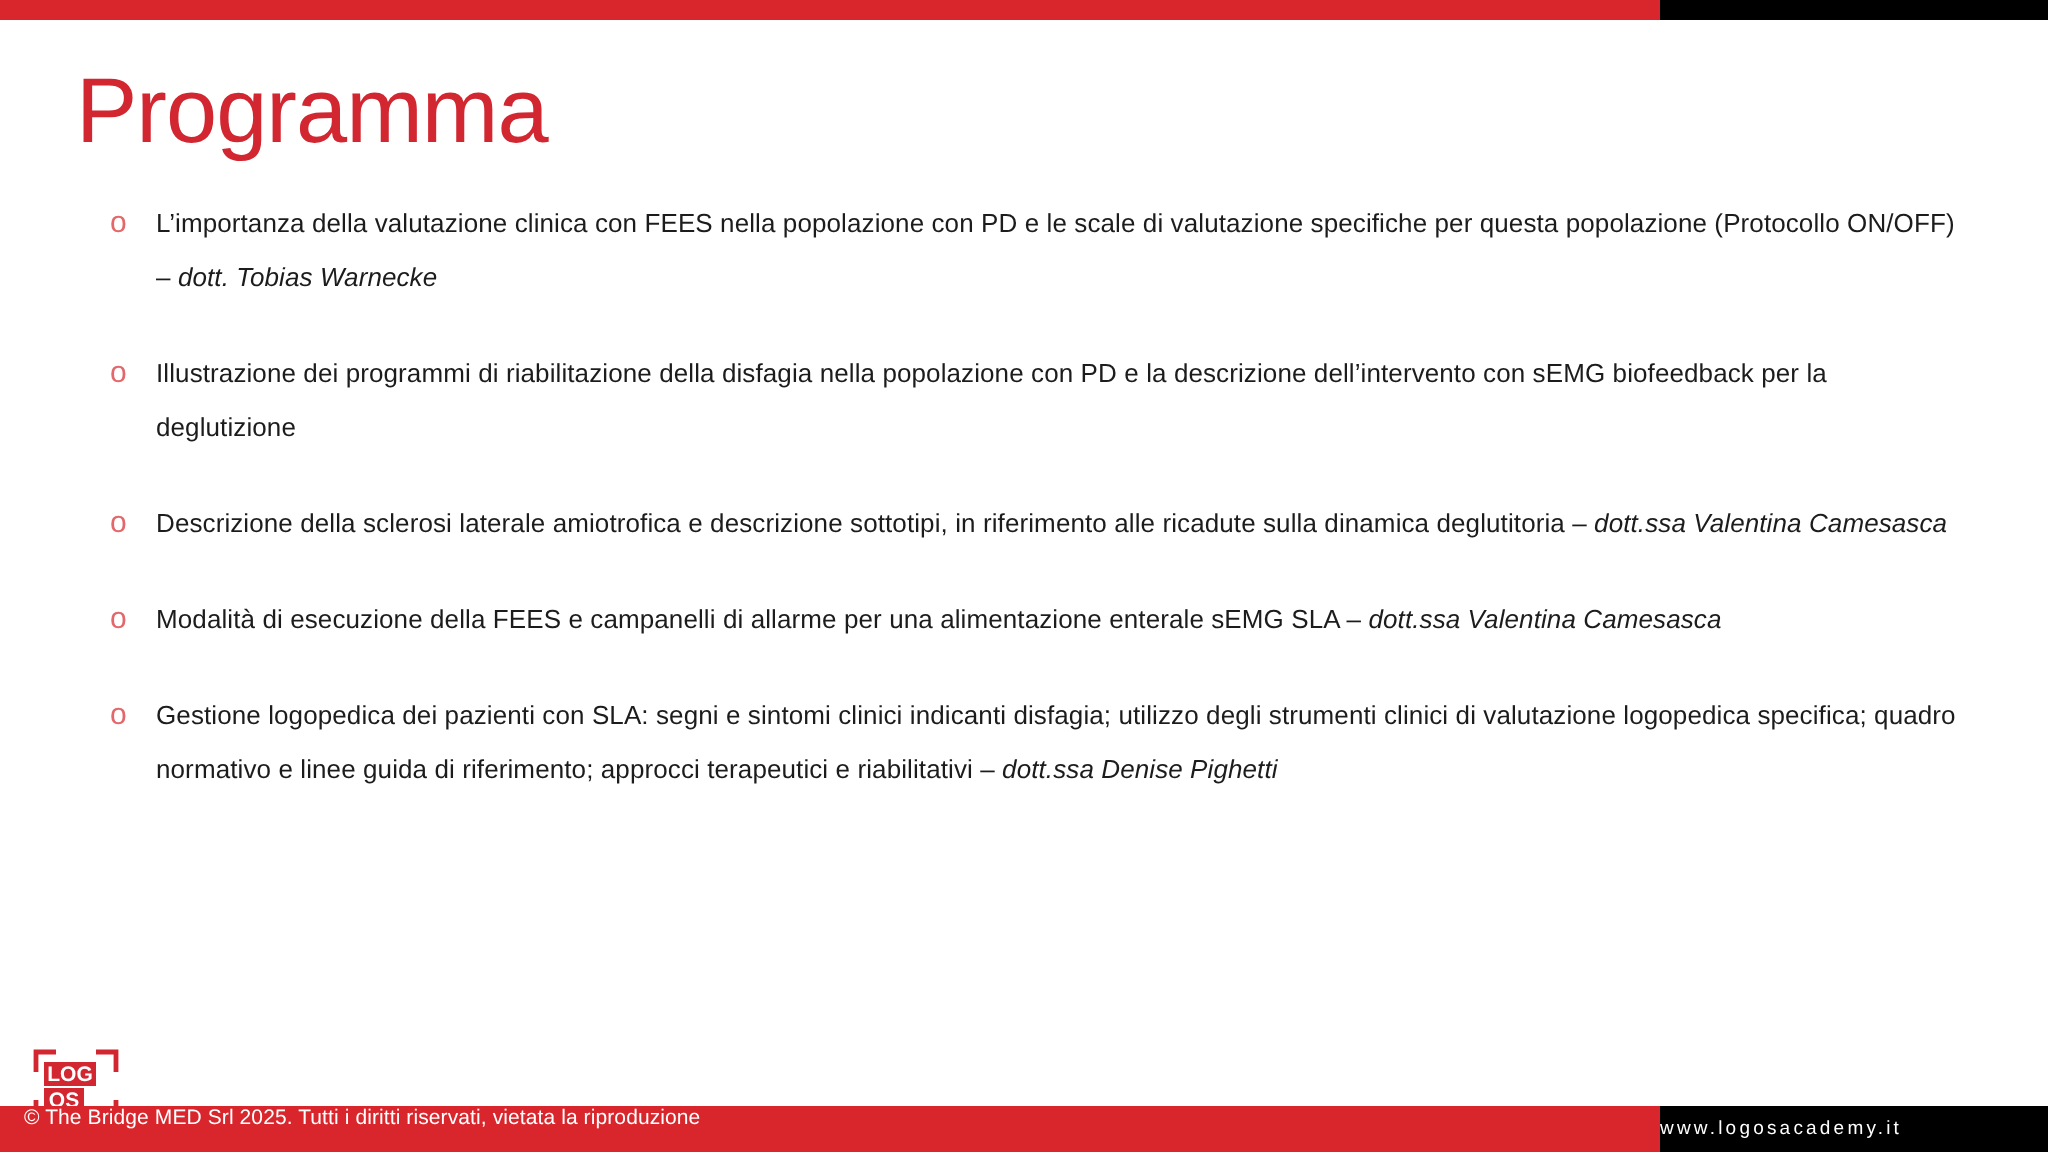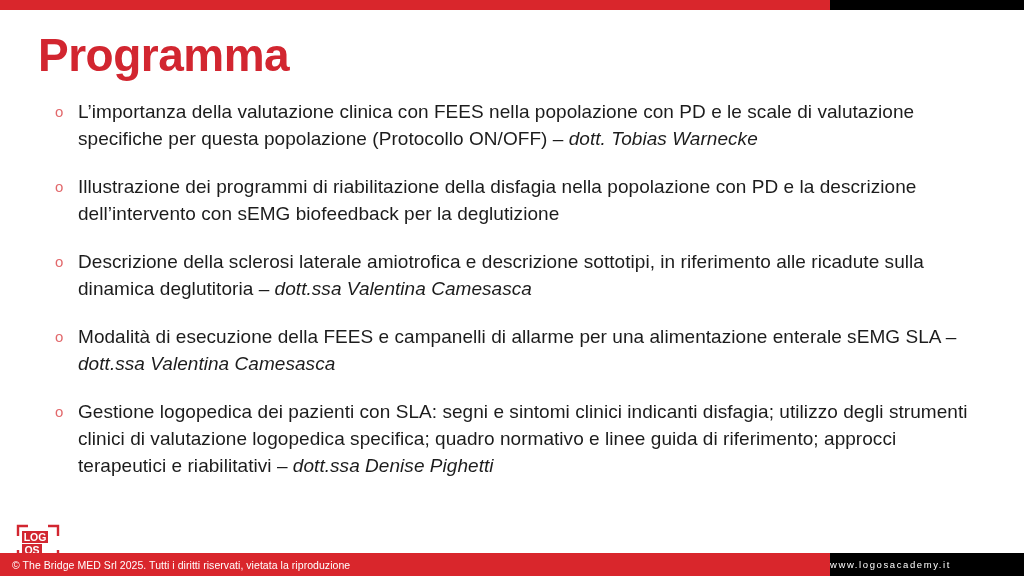--- a/index.html
+++ b/index.html
@@ -36,21 +36,21 @@
     height: 100%;
     background: #000000;
   }
 
   
   .title {
     position: absolute;
     left: 38px;
     top: 31px;
     font-size: 46px;
-    font-weight: 700;
+    font-weight: 400;
     color: #d22630;
     letter-spacing: -0.5px;
     line-height: 1.05;
     white-space: nowrap;
   }
 
   
   .bullets {
     position: absolute;
     left: 52px;
@@ -67,21 +67,21 @@
     flex: 0 0 auto;
     width: 26px;
     color: #e2686b;
     font-size: 15px;
     line-height: 27px;
     padding-left: 3px;
     box-sizing: border-box;
   }
   .bullet-text {
     flex: 1 1 auto;
-    font-size: 19px;
+    font-size: 13px;
     line-height: 27px;
     color: #1c1c1c;
     letter-spacing: 0.05px;
   }
   .bullet-text em {
     font-style: italic;
   }
 
   
   .logo {
@@ -100,21 +100,21 @@
     bottom: 0;
     width: 1024px;
     height: 23px;
     display: flex;
   }
   .footer-red {
     width: 830px;
     height: 100%;
     background: #d9262c;
     display: flex;
-    align-items: center;
+    align-items: flex-start;
   }
   .footer-red .copy {
     color: #ffffff;
     font-size: 10.5px;
     padding-left: 12px;
     letter-spacing: 0.05px;
     white-space: nowrap;
   }
   .footer-black {
     flex: 1;

